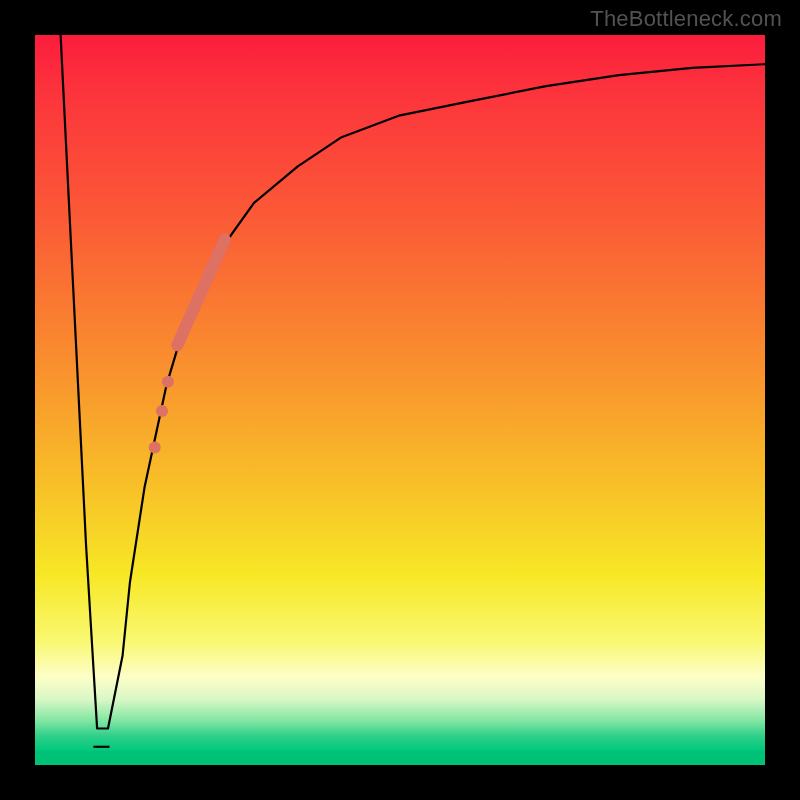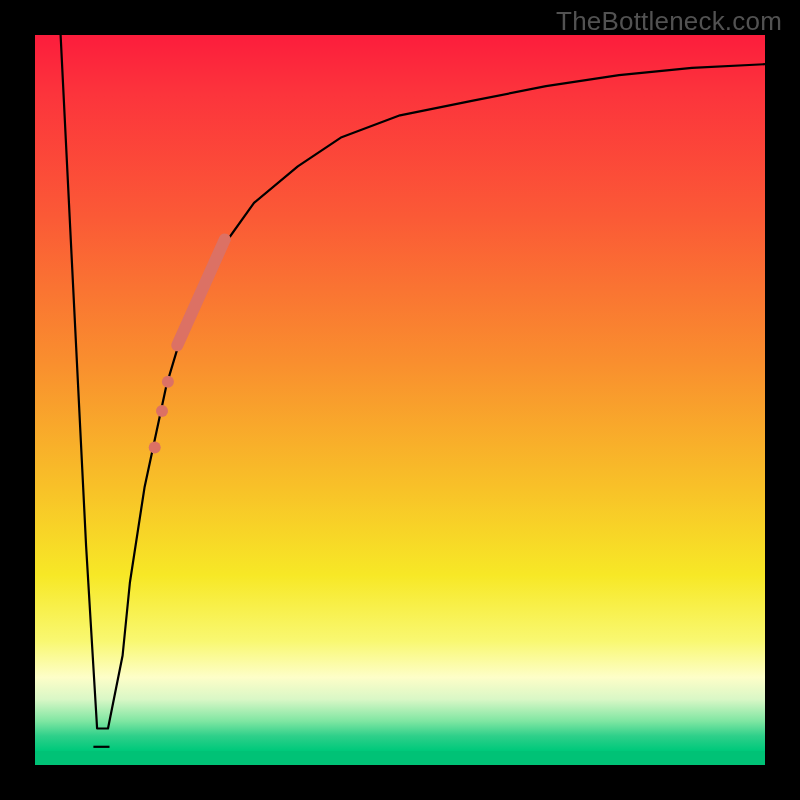--- a/index.html
+++ b/index.html
@@ -77,21 +77,21 @@
     stroke-linecap: round;
   }
   .highlight-dot {
     fill: #dc7164;
   }
   .watermark {
     position: absolute;
     top: 6px;
     right: 18px;
     font-family: Arial, Helvetica, sans-serif;
-    font-size: 26px;
+    font-size: 22px;
     color: #525252;
     letter-spacing: 0.2px;
   }
 </style>
 </head>
 <body>
 
 <div class="frame">
 
   <div class="plot-area">

